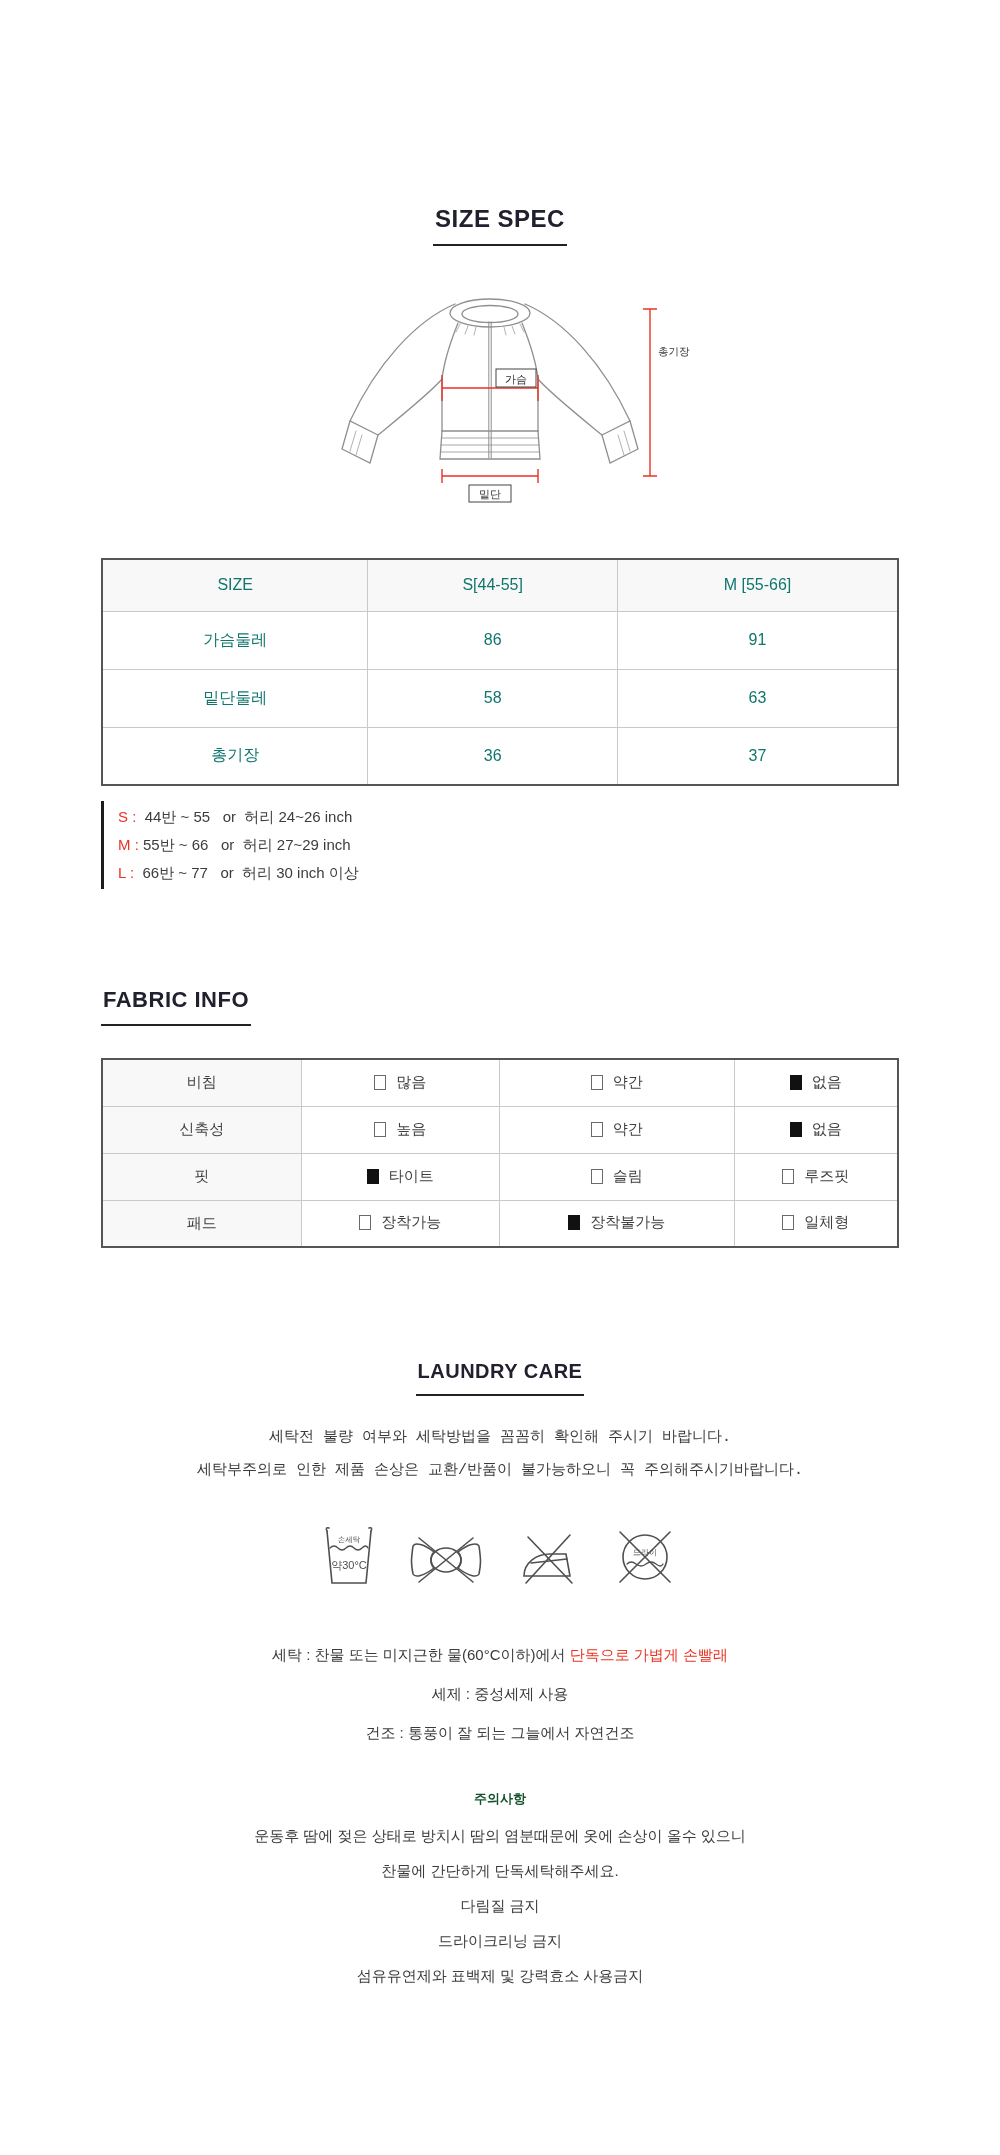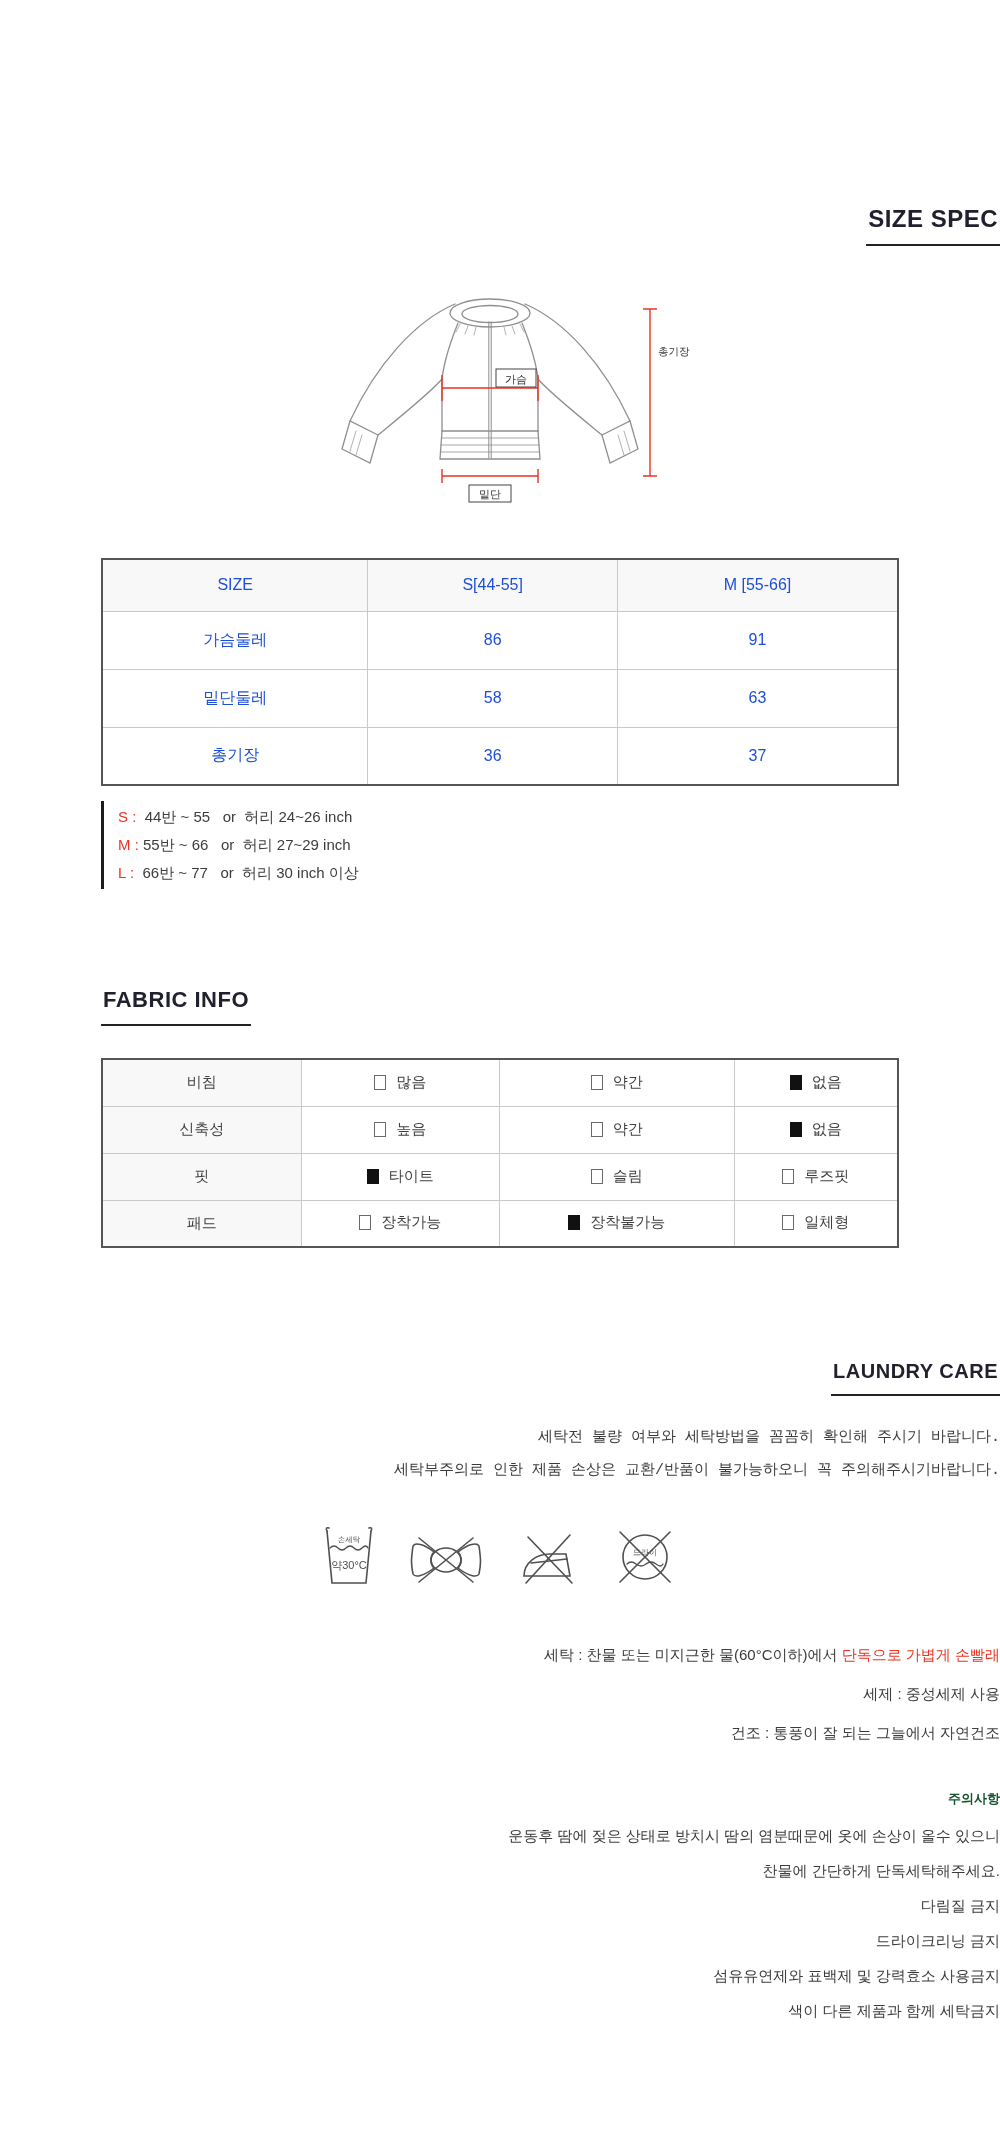--- a/index.html
+++ b/index.html
@@ -2,21 +2,21 @@
 <html><head>
 <meta charset="utf-8">
 <style>
   * { margin:0; padding:0; box-sizing:border-box; }
   html,body { background:#ffffff; }
   body {
     width:1000px; height:2155px; margin:0 auto; overflow:hidden;
     font-family:"Liberation Sans","DejaVu Sans",sans-serif;
     color:#3c3c3c;
   }
-  .center { text-align:right; }
+  .center { text-align:center; }
 
   
   .sec-heading{
     display:inline-block;
     font-size:24px; font-weight:bold; letter-spacing:0.5px;
     color:#20202e; padding:0 2px 11px 2px;
     border-bottom:2px solid #222;
   }
   .size-spec-head { padding-top:205px; }
   .fabric-head-wrap { margin:98px 0 0 101px; }
@@ -25,21 +25,21 @@
   .laundry-head-wrap .sec-heading { font-size:20px; }
 
   
   .jacket-wrap { margin-top:45px; text-align:center; }
   .jacket-wrap svg { display:block; margin:0 auto; }
 
   
   table.spec { width:798px; margin:52px auto 0 auto; border-collapse:collapse; }
   table.spec th, table.spec td{
     border:1px solid #c9c9c9; text-align:center; vertical-align:middle;
-    font-size:16px; color:#1d4ed8; font-weight:normal;
+    font-size:16px; color:#0f766e; font-weight:normal;
   }
   table.spec { border:2px solid #555; }
   table.spec thead th { height:52px; background:#f8f8f8; }
   table.spec tbody td { height:58px; background:#fff; }
 
   
   .size-notes{
     width:798px; margin:15px auto 0 auto;
   }
   .size-notes-inner{
@@ -293,14 +293,13 @@
   <p>건조 : 통풍이 잘 되는 그늘에서 자연건조</p>
 </div>
 
 <div class="caution-title center">주의사항</div>
 <div class="caution-lines center">
   <p>운동후 땀에 젖은 상태로 방치시 땀의 염분때문에 옷에 손상이 올수 있으니</p>
   <p>찬물에 간단하게 단독세탁해주세요.</p>
   <p>다림질 금지</p>
   <p>드라이크리닝 금지</p>
   <p>섬유유연제와 표백제 및 강력효소 사용금지</p>
-  <p>색이 다른 제품과 함께 세탁금지</p>
 </div>
 
 </body></html>

